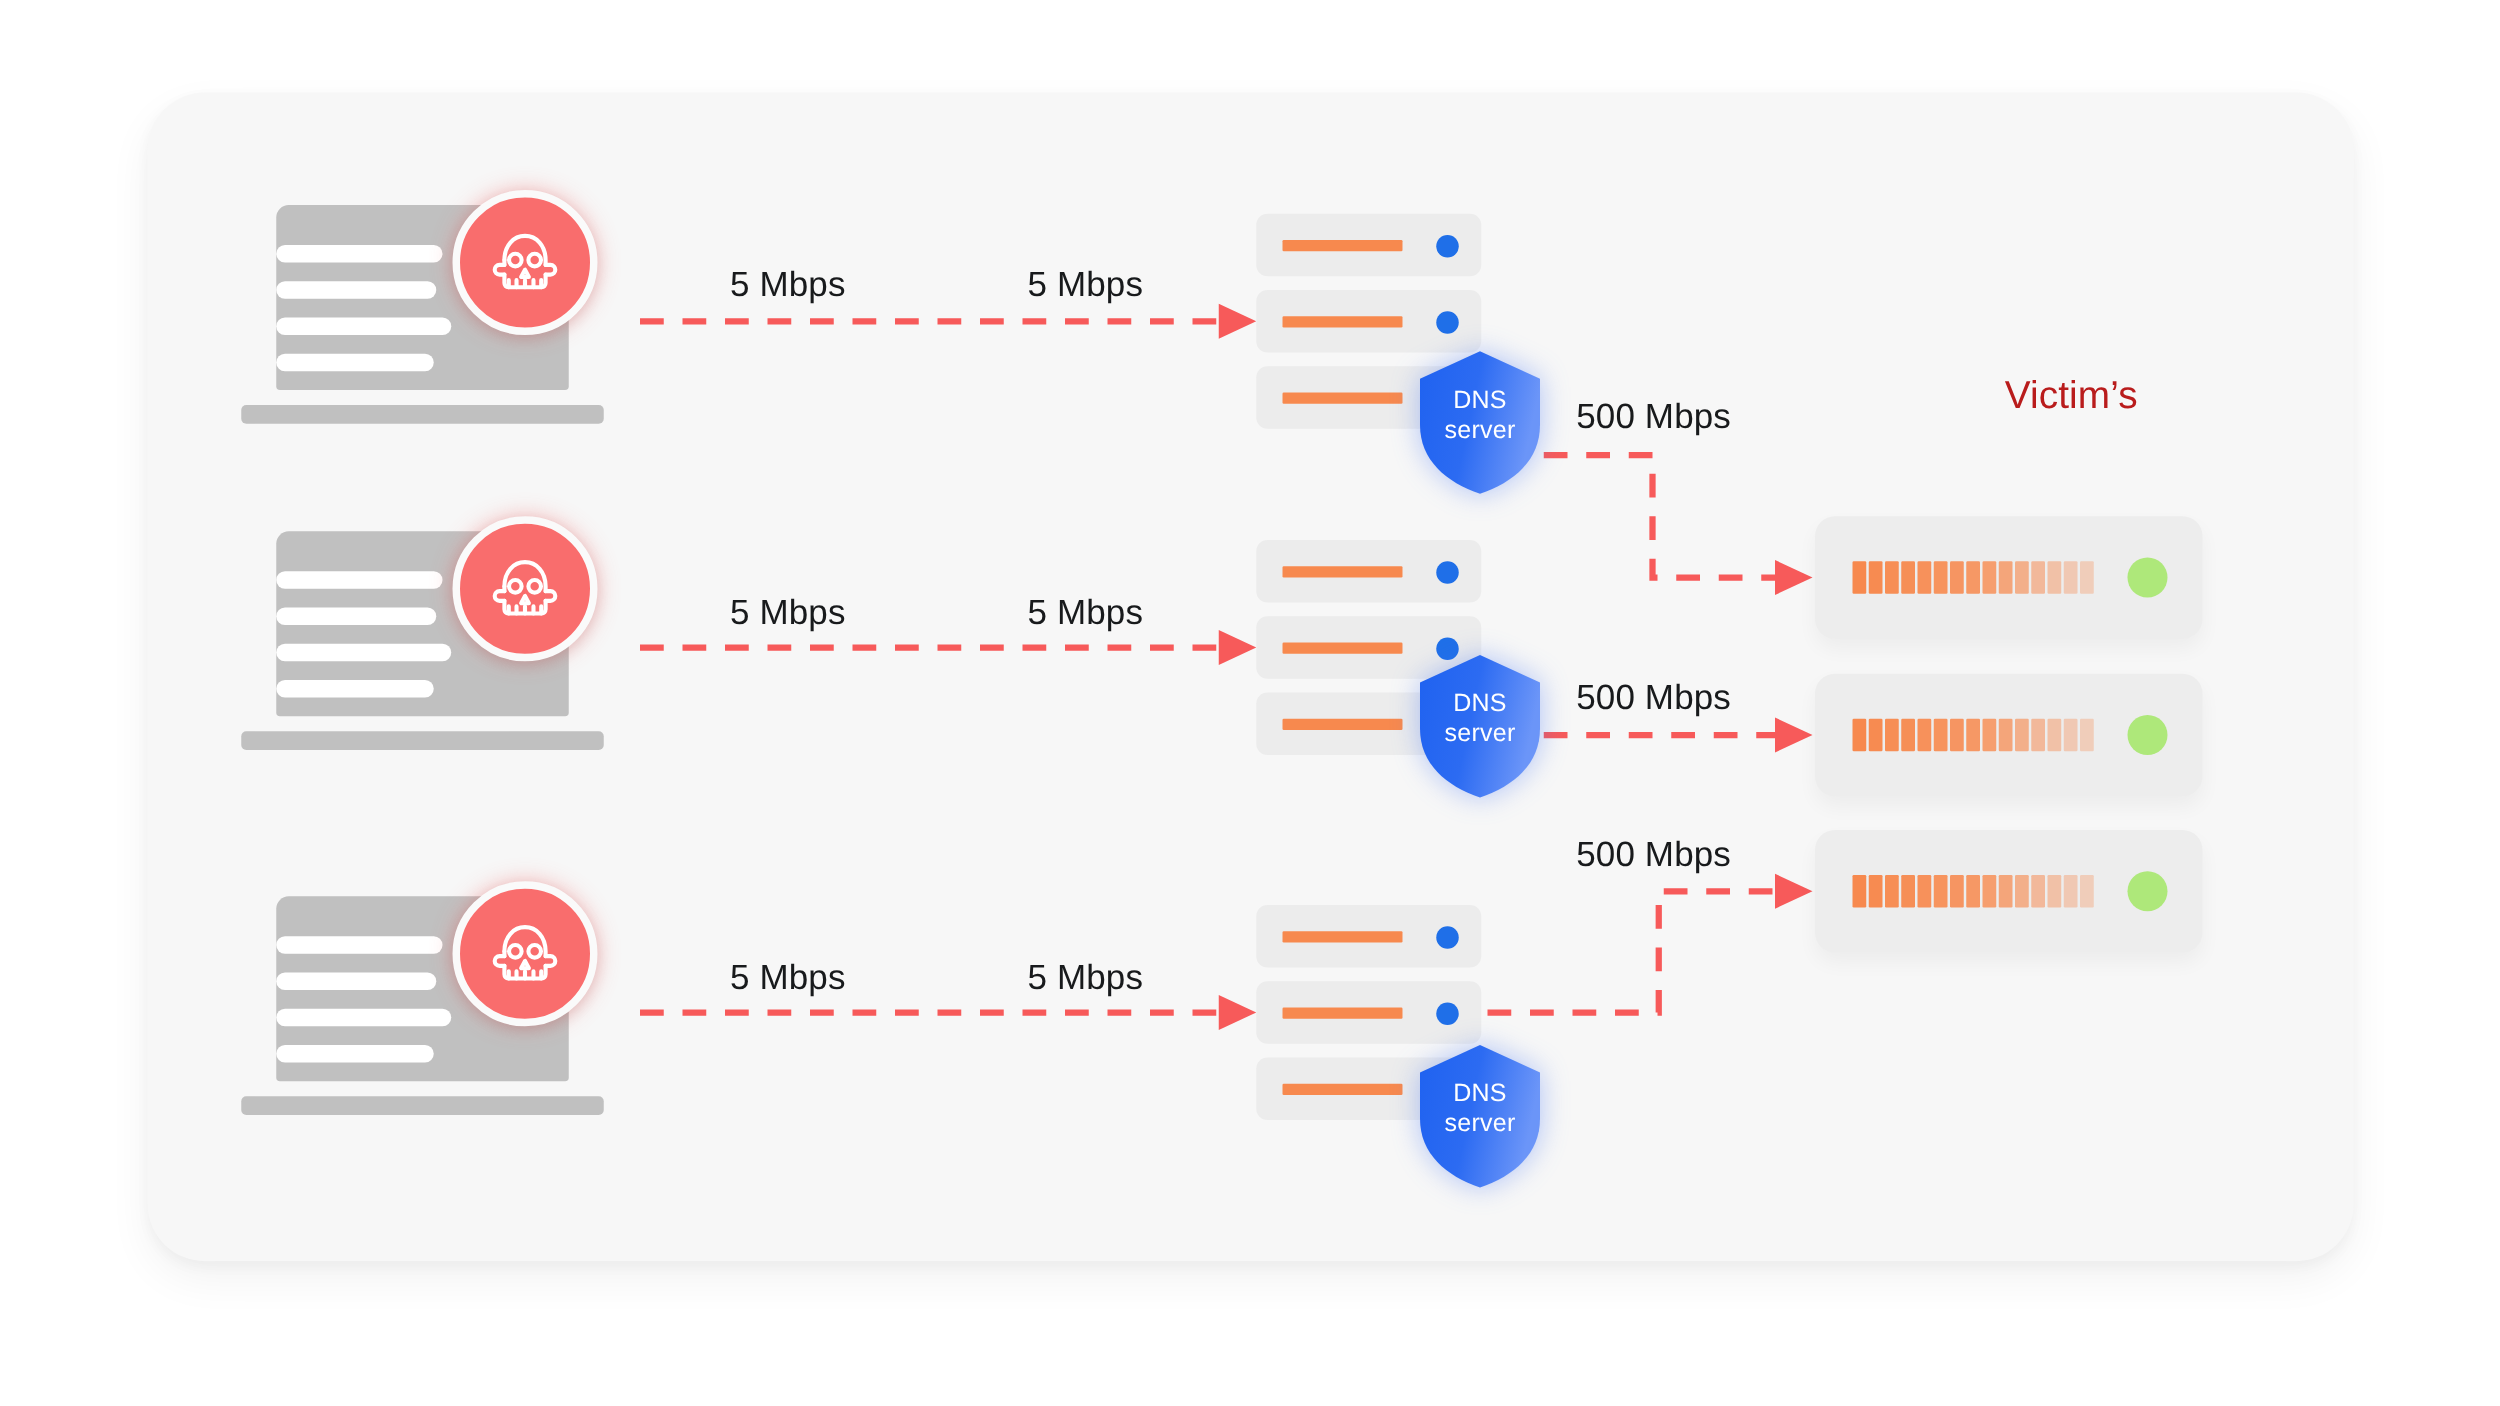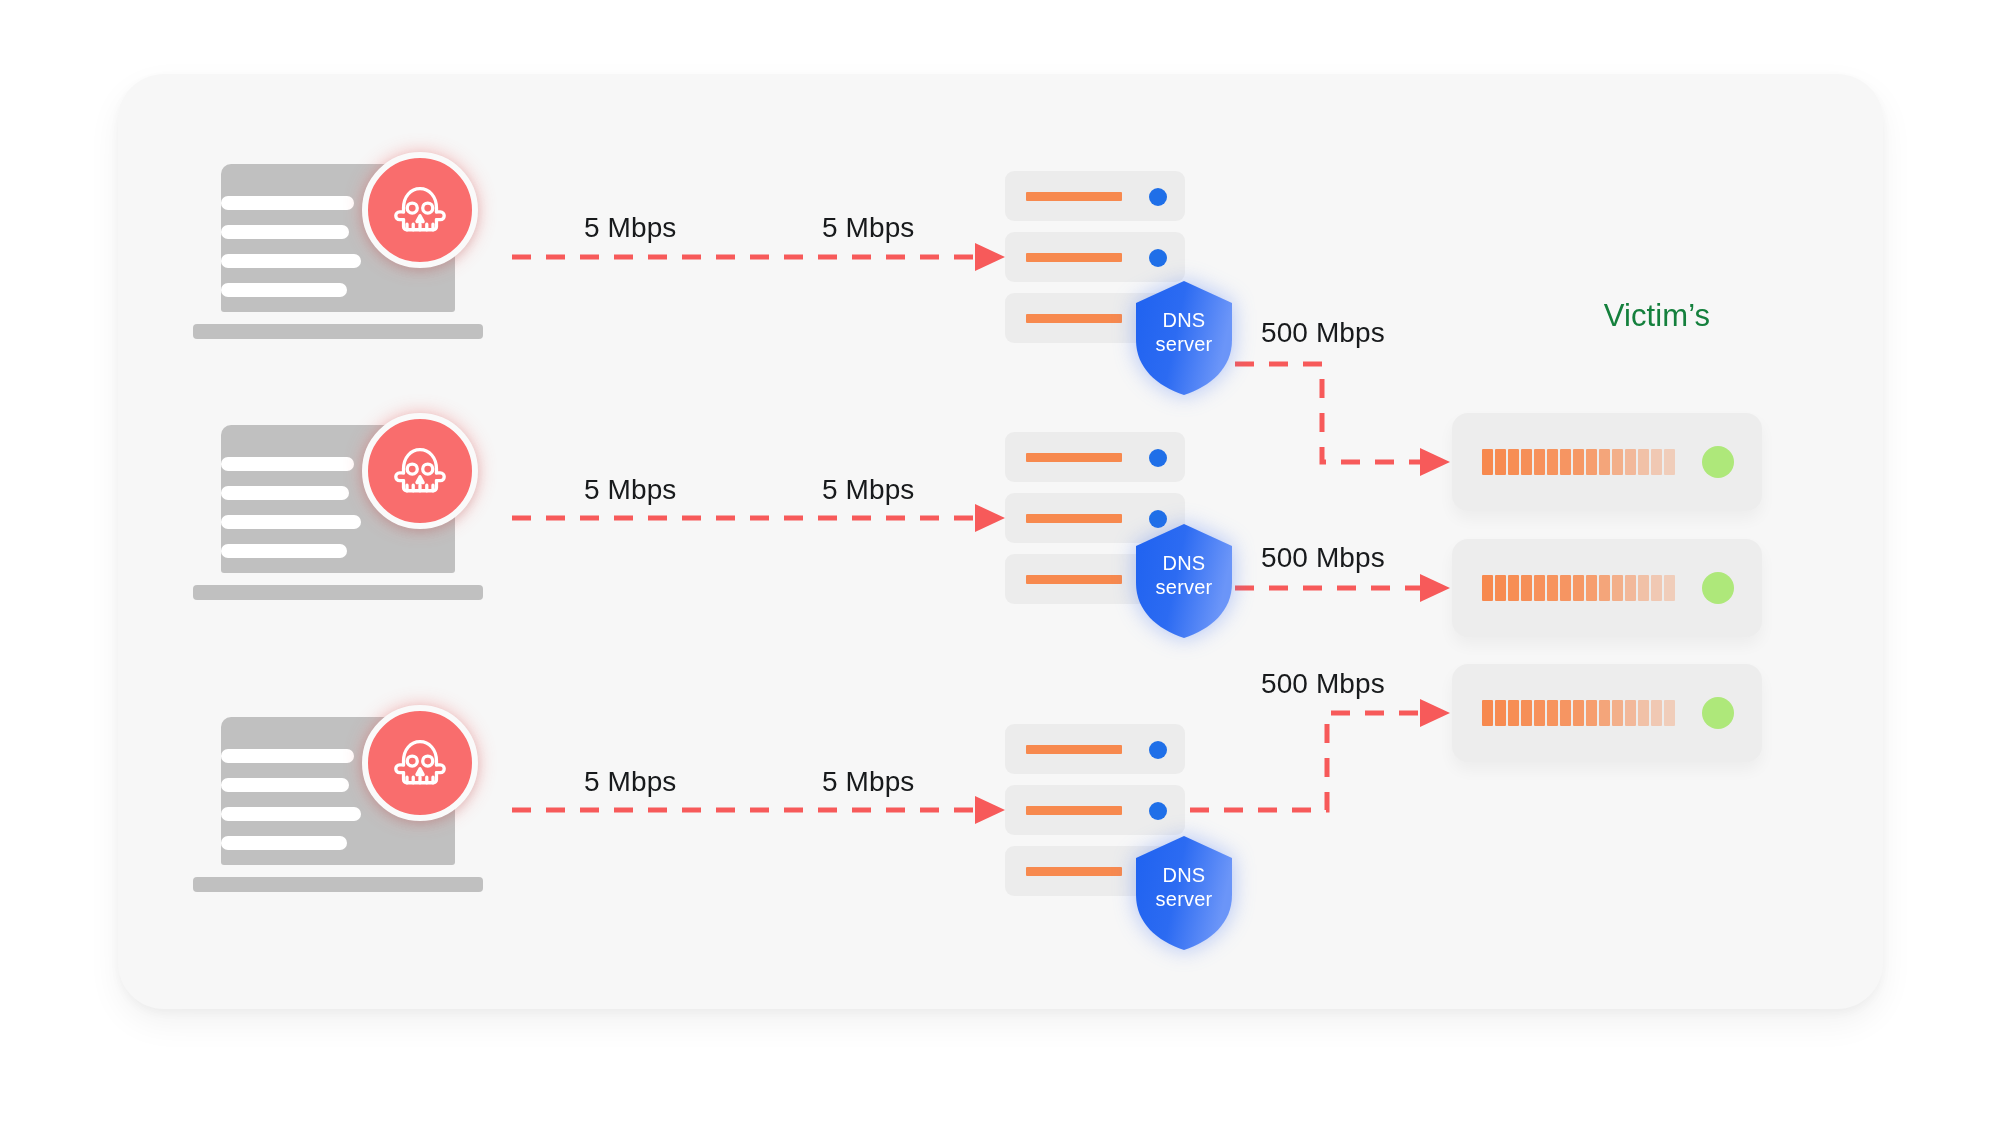--- a/index.html
+++ b/index.html
@@ -191,21 +191,21 @@
     letter-spacing: 0.1px;
   }
   #victim-title {
     position: absolute;
     left: 1497px;
     top: 295px;
     width: 320px;
     text-align: center;
     font-size: 31px;
     line-height: 1.33;
-    color: #15803d;
+    color: #b91c1c;
     letter-spacing: 0.1px;
   }
 
   
   #arrow-layer {
     position: absolute;
     inset: 0;
     width: 2000px;
     height: 1125px;
     pointer-events: none;

